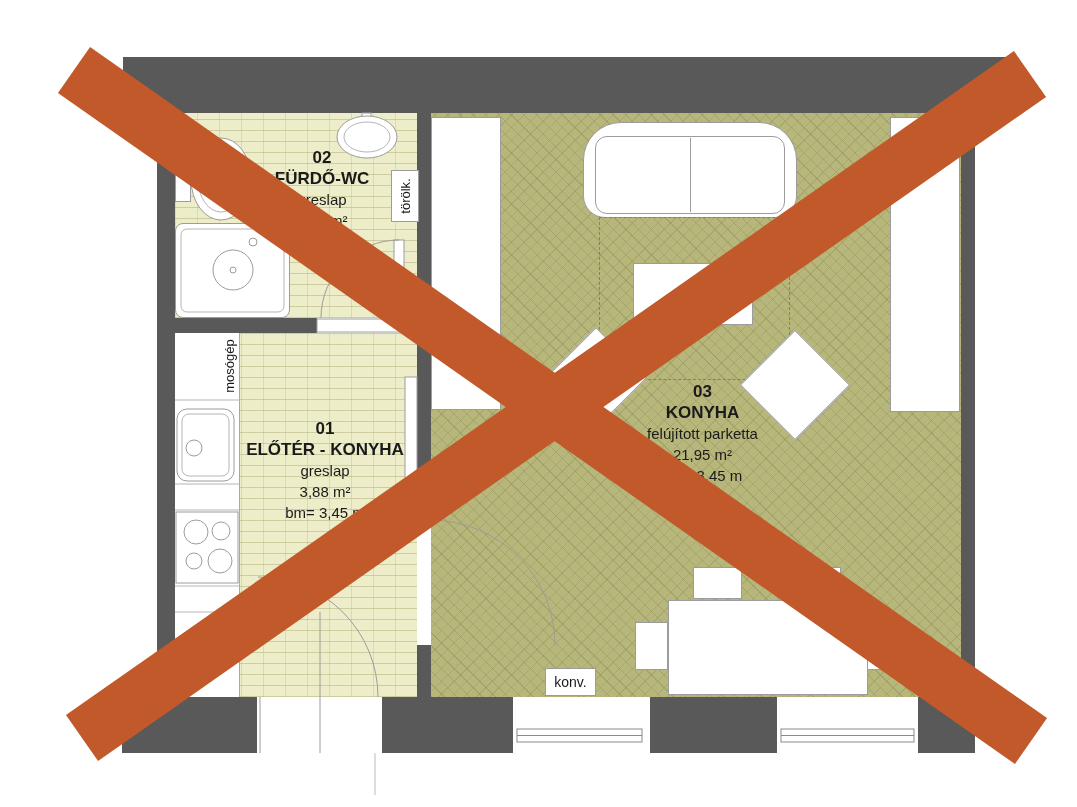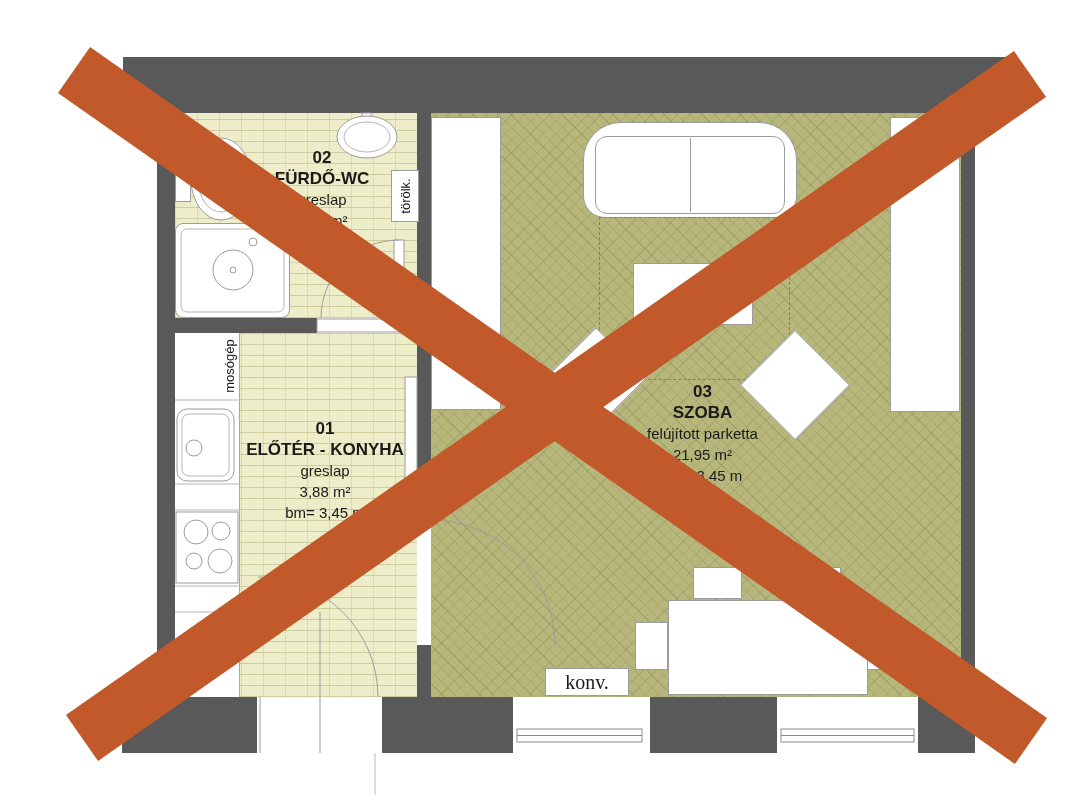--- a/index.html
+++ b/index.html
@@ -132,30 +132,30 @@
   </div>
   <div class="roomlabel" style="left:225px;top:418px;width:200px;">
     <span class="t">01</span>
     <span class="t">ELŐTÉR - KONYHA</span>
     <span>greslap</span>
     <span>3,88 m²</span>
     <span>bm= 3,45 m</span>
   </div>
   <div class="roomlabel" style="left:605px;top:381px;width:195px;">
     <span class="t">03</span>
-    <span class="t">SZOBA</span>
+    <span class="t">KONYHA</span>
     <span>felújított parketta</span>
     <span>21,95 m²</span>
     <span>bm= 3,45 m</span>
   </div>
 
   <div class="furn boxlabel" style="left:391px;top:170px;width:28px;height:52px;"></div>
   <span class="vtext" style="left:405px;top:196px;">törölk.</span>
   <span class="vtext" style="left:229px;top:366px;">mosógép</span>
-  <div class="furn boxlabel" style="left:545px;top:668px;width:84px;height:28px;font-size:20px;font-family:Liberation Serif, serif;">
+  <div class="furn boxlabel" style="left:545px;top:668px;width:51px;height:28px;font-size:14px;">
     <span>konv.</span>
   </div>
 
   <svg class="cross" width="1077" height="807" viewBox="0 0 1077 807">
     <line x1="74" y1="70" x2="1031" y2="741" stroke="#c2592a" stroke-width="56"></line>
     <line x1="1030" y1="74" x2="82" y2="738" stroke="#c2592a" stroke-width="56"></line>
   </svg>
 
 </div>
 

